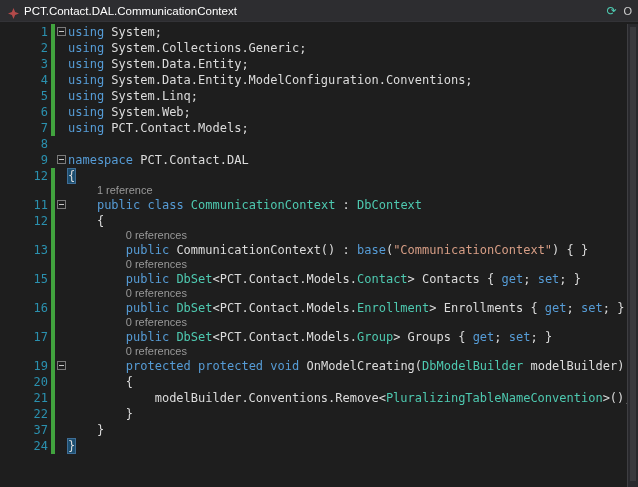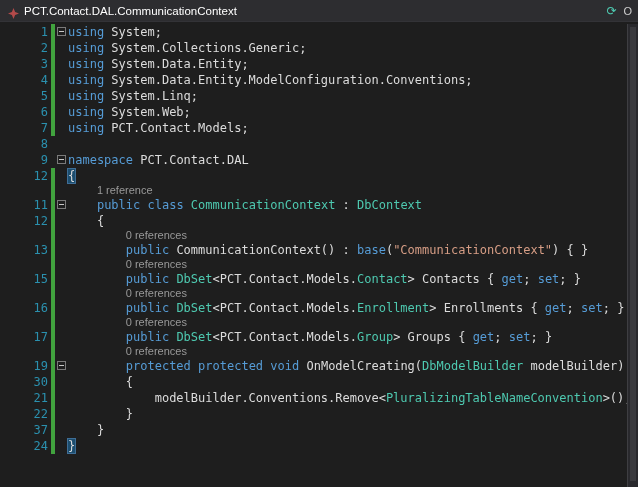--- a/index.html
+++ b/index.html
@@ -213,21 +213,21 @@
         </div>
         <div class="row code-row">
           <div class="gutter">19</div>
           <div class="chg on"></div>
           <div class="fold-col">
             <div class="fold-box"></div>
           </div>
           <div class="text"><span class="p">        </span><span class="k">protected</span><span class="p"> </span><span class="k">protected</span><span class="p"> </span><span class="k">void</span><span class="p"> OnModelCreating(</span><span class="t">DbModelBuilder</span><span class="p"> modelBuilder)</span></div>
         </div>
         <div class="row code-row">
-          <div class="gutter">30</div>
+          <div class="gutter">20</div>
           <div class="chg on"></div>
           <div class="fold-col"></div>
           <div class="text"><span class="p">        {</span></div>
         </div>
         <div class="row code-row">
           <div class="gutter">21</div>
           <div class="chg on"></div>
           <div class="fold-col"></div>
           <div class="text"><span class="p">            modelBuilder.Conventions.Remove&lt;</span><span class="t">PluralizingTableNameConvention</span><span class="p">&gt;();</span></div>
         </div>

